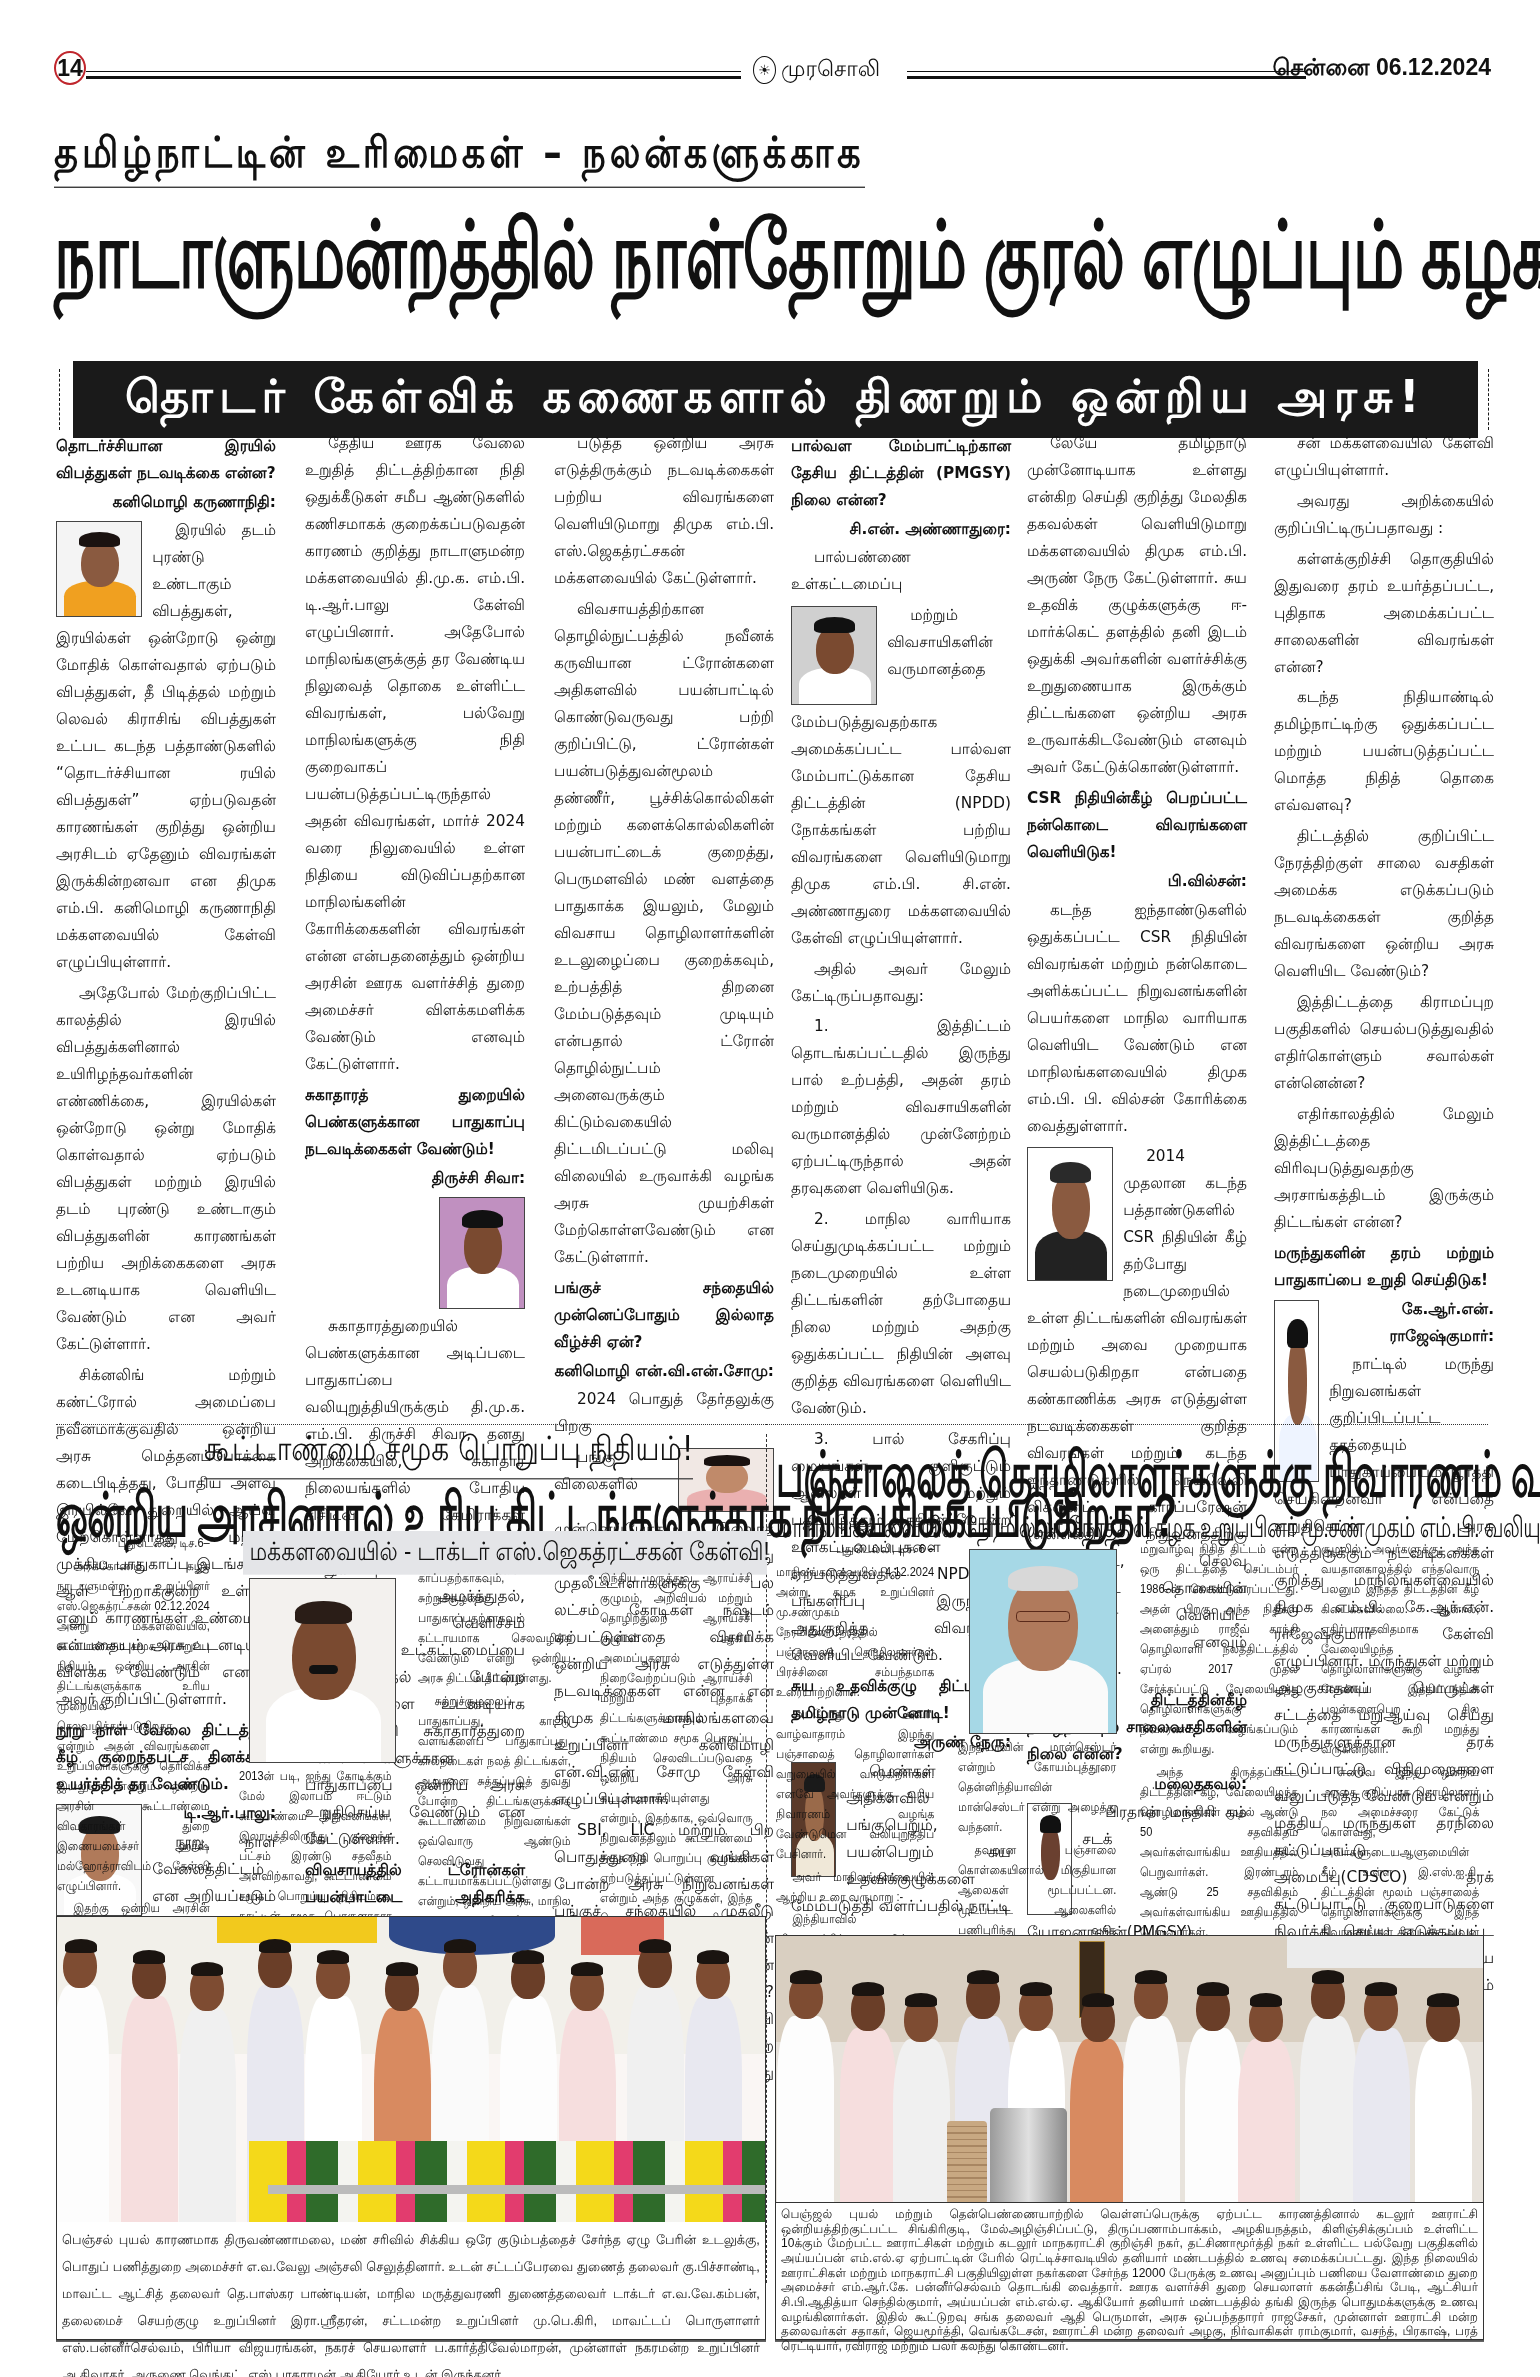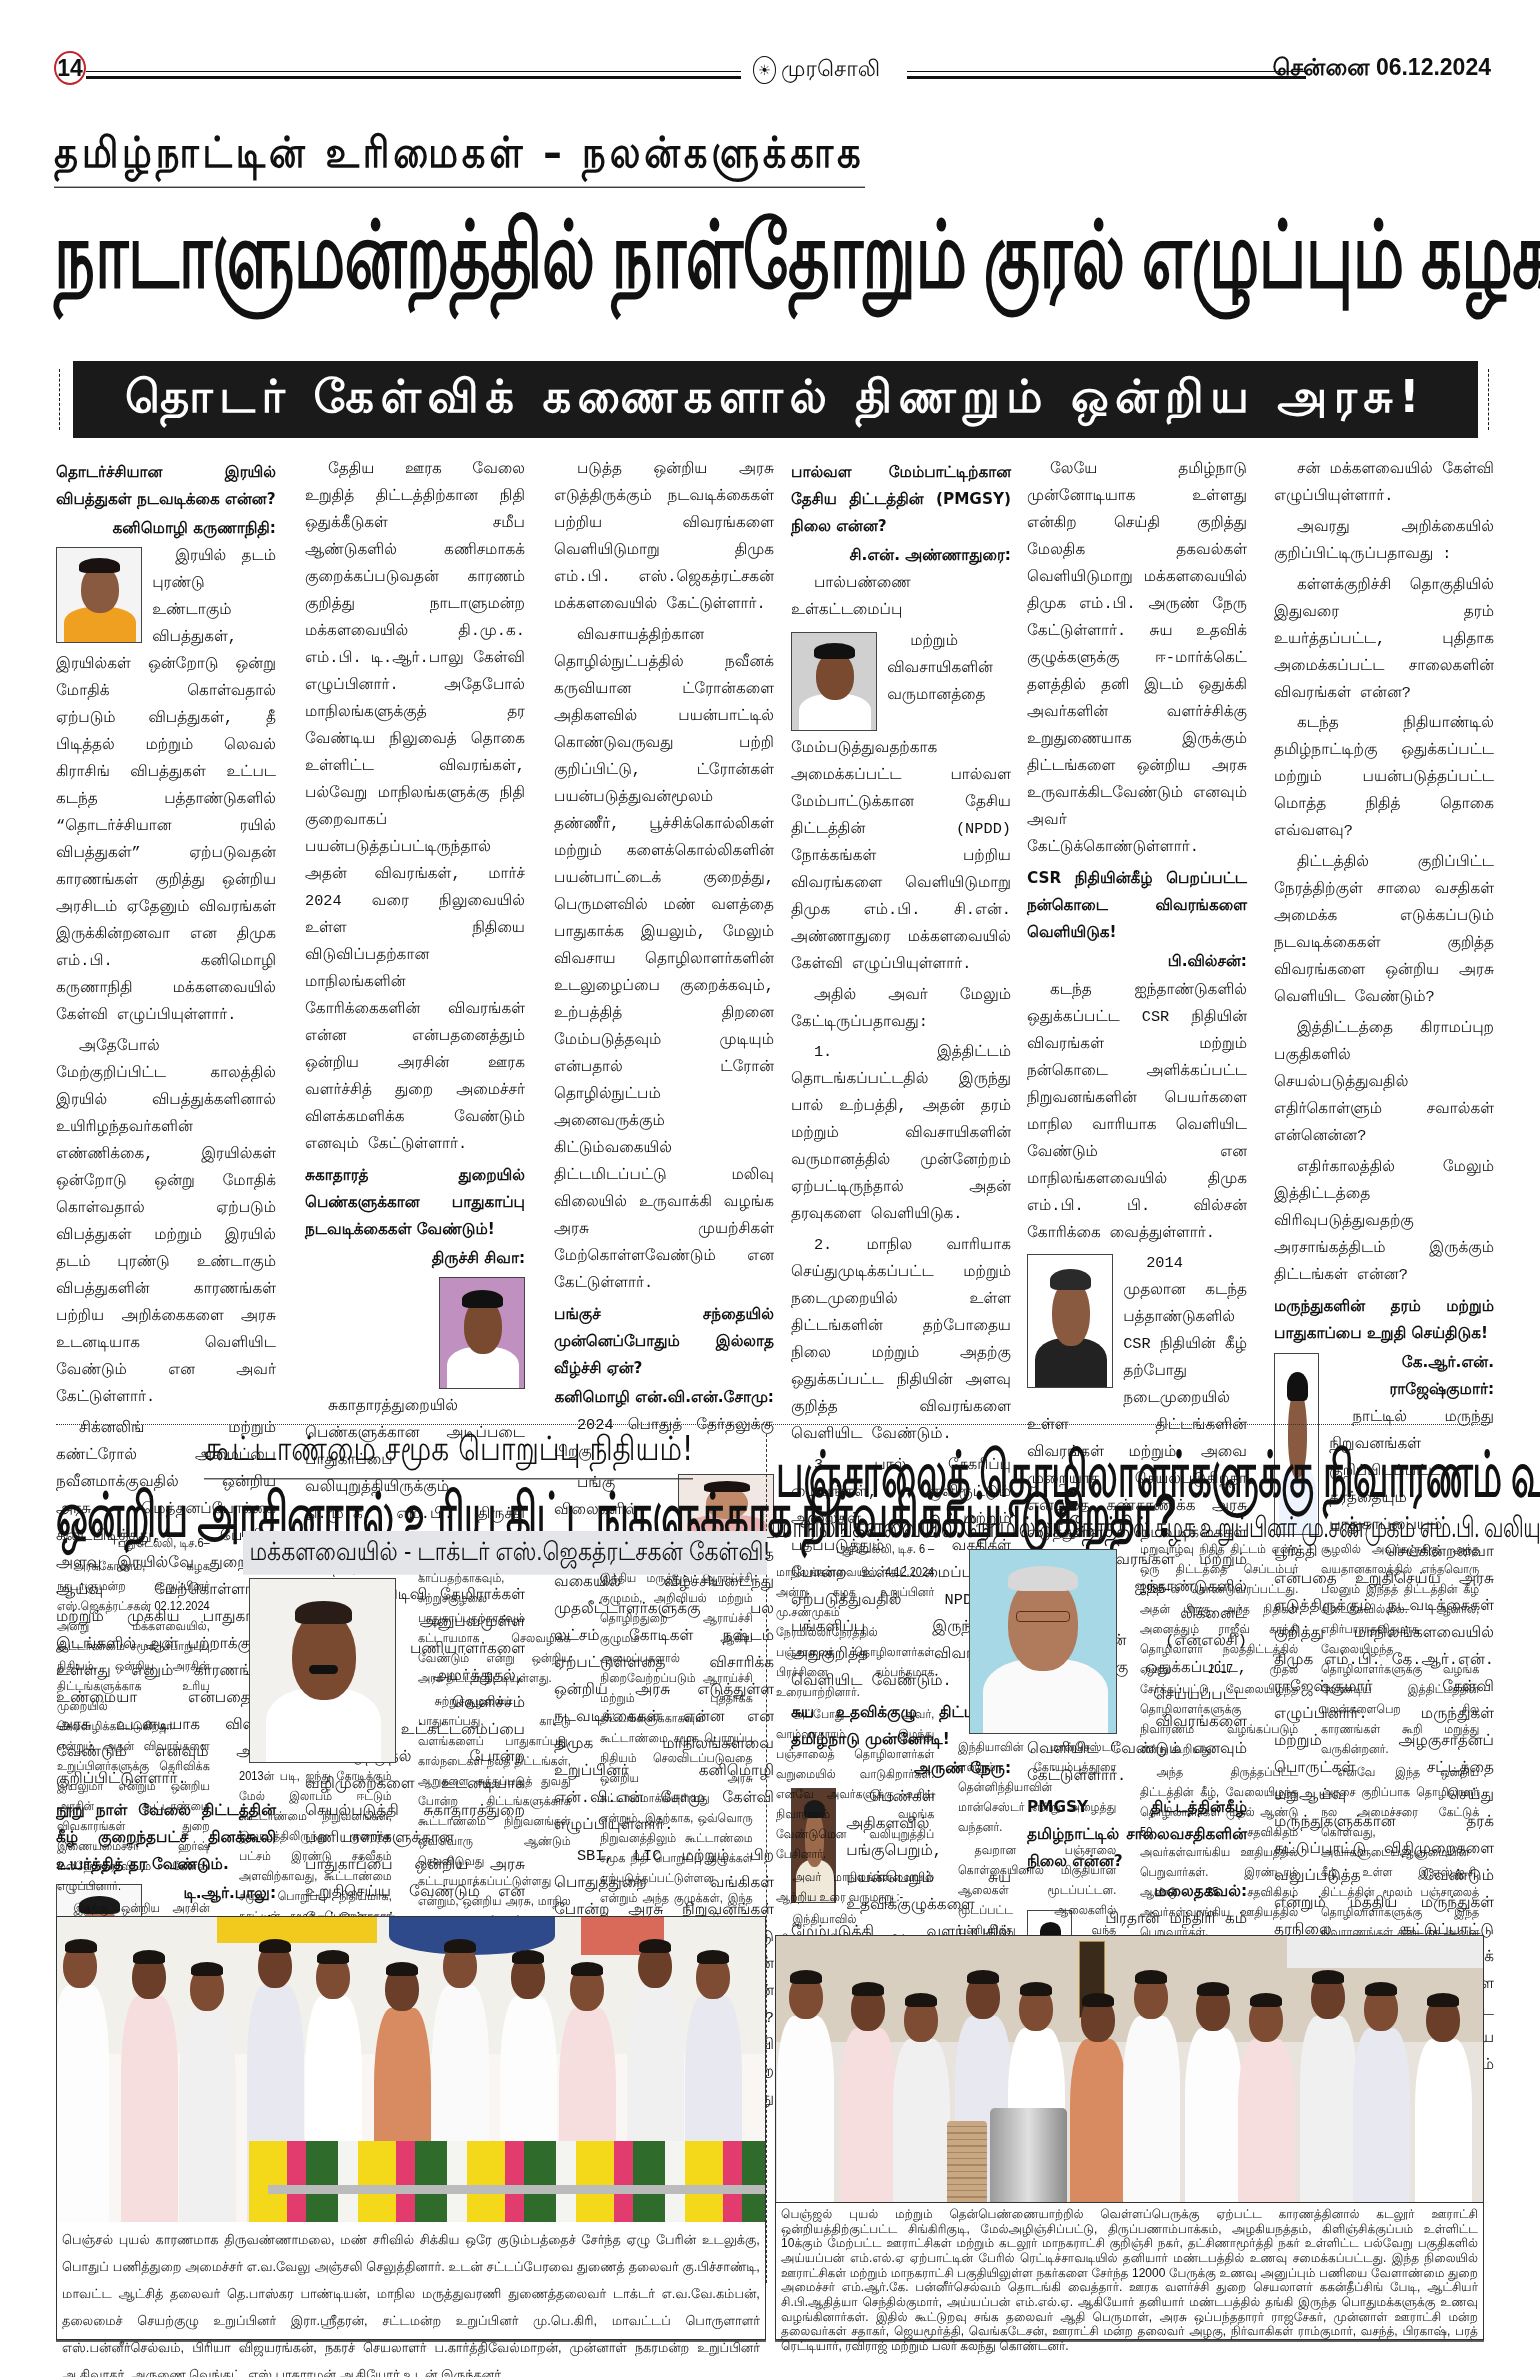--- a/index.html
+++ b/index.html
@@ -18,22 +18,22 @@
   .dateline { position: absolute; right: 0; top: 2.6px; font: bold 23px "Liberation Sans", sans-serif; }
 
   
   .kicker { position: absolute; left: 54px; top: 128px; font: bold 37px "DejaVu Sans", sans-serif; letter-spacing: 3.8px; border-bottom: 1.9px solid #111; padding-bottom: 2.6px; transform: scaleY(1.15); transform-origin: top left; }
   .banner { position: absolute; left: 54px; top: 201px; width: 1437px; font: bold 64px "Liberation Sans", sans-serif; transform: scaleY(1.45); transform-origin: top left; white-space: nowrap; letter-spacing: -0.6px; }
   .strap { position: absolute; left: 73px; top: 361px; width: 1405px; height: 77px; background: #1a1a1a; color: #fff; font: bold 45px "DejaVu Sans", sans-serif; display: flex; align-items: center; justify-content: center; letter-spacing: 6.4px; }
   .strap::before, .strap::after { content: ""; position: absolute; top: 7.7px; bottom: 7.7px; width: 2.6px; border-left: 1.9px dashed #1a1a1a; }
   .strap::before { left: -14px; } .strap::after { right: -14px; }
 
   
-  .col { position: absolute; top: 456px; width: 220px; font: 15.3px "DejaVu Sans", sans-serif; line-height: 27px; text-align: justify; }
-  .col p { margin-bottom: 3.8px; text-indent: 1.5em; font-family: Liberation Mono, monospace; }
+  .col { position: absolute; top: 430px; width: 220px; font: 15.3px "DejaVu Sans", sans-serif; line-height: 27px; text-align: justify; }
+  .col p { margin-bottom: 3.8px; text-indent: 1.5em; }
   .col h3 { font: bold 15.3px "DejaVu Sans", sans-serif; line-height: 27px; margin: 2.6px 0; }
   .col h4 { font: bold 15.3px "DejaVu Sans", sans-serif; line-height: 27px; text-align: right; margin: 1.3px 0; }
   .photo { float: left; border: 1.3px solid #444; margin: 3.8px 10.2px 3.8px 0; position: relative; overflow: hidden; }
   .photo.right { float: right; margin: 3.8px 0 3.8px 10.2px; }
   .face { position: absolute; border-radius: 50% 50% 45% 45%; }
   .hair { position: absolute; border-radius: 50% 50% 20% 20%; }
   .body-sh { position: absolute; border-radius: 40% 40% 0 0; }
 
   
   .dotline { position: absolute; top: 1424px; height: 0; border-top: 1.9px dotted #333; }

